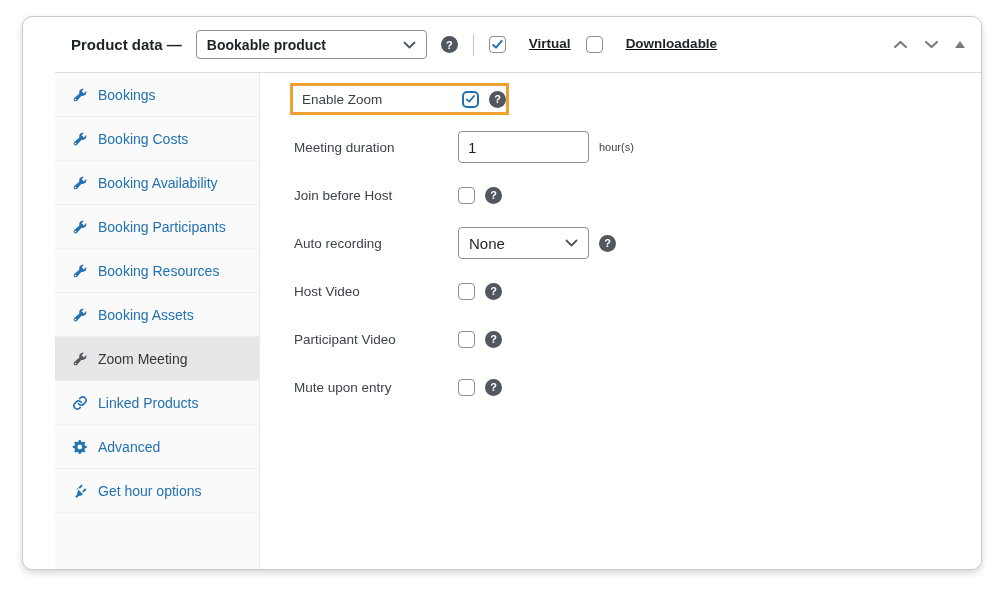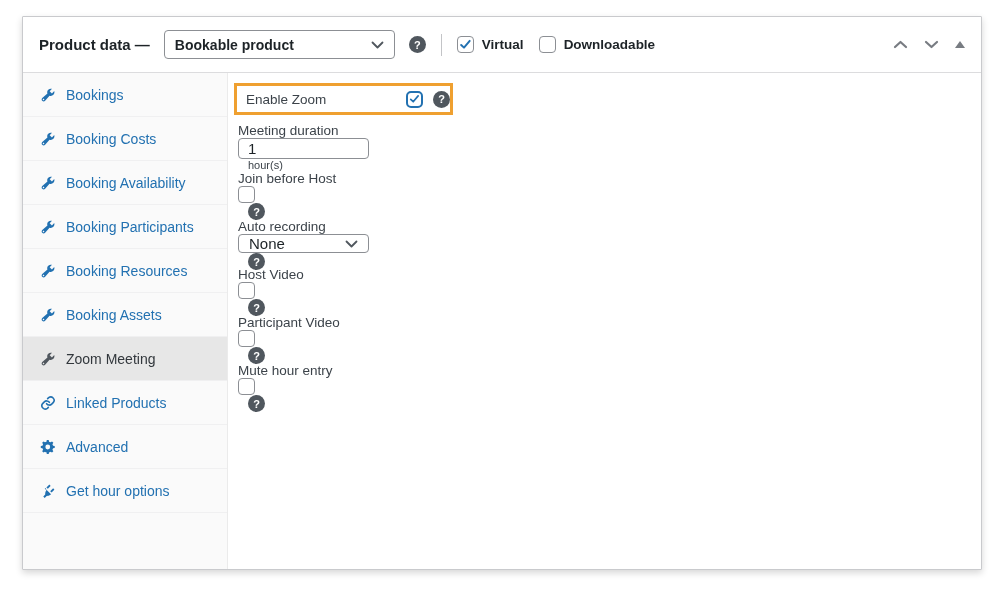--- a/index.html
+++ b/index.html
@@ -1,66 +1,67 @@
 <!DOCTYPE html>
 <html><head>
 <meta charset="utf-8">
 <style>
   * { margin:0; padding:0; box-sizing:border-box; }
   html,body { width:1000px; height:590px; background:#fff; font-family:"Liberation Sans","DejaVu Sans",sans-serif; }
   .card {
     position:absolute; left:22px; top:16px; width:960px; height:554px;
-    background:#fff; border:1px solid #c9cacd; border-radius:1px;
+    background:#fff; border:1px solid #c9cacd; border-radius:10px;
     box-shadow:0 3px 7px rgba(0,0,0,.16);
     overflow:hidden;
+    padding-left:32px;
   }
   
   .hdr { height:56px; display:flex; align-items:center; padding:0 16px; border-bottom:1px solid #dcdcde; background:#fff; }
   .hdr-title { font-size:15px; font-weight:bold; color:#1d2327; margin-right:14px; white-space:nowrap; }
   .select-box {
     display:flex; align-items:center; justify-content:space-between;
     border:1px solid #8c8f94; border-radius:4px; background:#fff;
     height:29px; padding:0 10px; cursor:pointer;
   }
   .select-lg { width:231px; }
   .select-box .sel-txt { font-size:14px; font-weight:600; color:#1d2327; }
   .help-dot {
     width:17px; height:17px; border-radius:50%; background:#50575e; color:#fff;
     font-size:11px; font-weight:bold; display:inline-flex; align-items:center; justify-content:center;
     flex:none; cursor:pointer;
   }
   .hdr .help-dot { margin-left:14px; }
   .v-div { width:1px; height:22px; background:#c3c4c7; margin:0 15px; }
-  .cb-group { display:flex; align-items:center; gap:8px; }
+  .cb-group { display:flex; align-items:flex-start; gap:23px;text-decoration:underline; }
   .cb-group + .cb-group { margin-left:15px; }
   .cb {
     width:17px; height:17px; border:1.5px solid #8c8f94; border-radius:4px; background:#fff;
     display:inline-flex; align-items:center; justify-content:center; flex:none; cursor:pointer;
   }
   .cb svg { display:none; }
   .cb.checked svg { display:block; }
   .cb.focus-blue { border:2px solid #2271b1; border-radius:5px; }
   .cb-label { font-size:13.5px; font-weight:bold; color:#1d2327; }
   .hdr-right { margin-left:auto; display:flex; align-items:center; gap:16px; }
   .hdr-right .hbtn { cursor:pointer; display:flex; align-items:center; }
   .tri-up { width:0; height:0; border-left:5.5px solid transparent; border-right:5.5px solid transparent; border-bottom:7px solid #787c82; }
   
-  .content { display:flex; height:497px; }
+  .content { display:flex; height:497px;gap:24px; }
   .sidebar { width:205px; background:#fafafa; border-right:1px solid #ebebeb; }
   .s-item {
     height:44px; display:flex; align-items:center; gap:10px; padding-left:17px;
     border-bottom:1px solid #f0f0f1; font-size:14px; color:#2271b1; cursor:pointer; background:#fafafa;
   }
   .s-item .ic { width:16px; height:16px; color:#2271b1; flex:none; display:flex; }
   .s-item.active { background:#e7e7e7; color:#32373c; }
   .s-item.active .ic { color:#50575e; }
   .s-stub { height:13px; background:#fafafa; }
   .main { flex:1; background:#fff; padding:10px 0 0 10px; }
   
-  .row { display:flex; height:48px;flex-direction:column; }
+  .row { display:flex; align-items:center; height:48px; }
   .row-label { width:164px; font-size:13.5px; color:#3c434a; flex:none; }
   .hl-box {
     display:inline-flex; align-items:center; border:3px solid #efa030;
     margin-left:-4px; padding:0 10px 0 9px; height:32px; width:219px;
   }
   .hl-box .row-label { width:160px; }
   .txt-input {
     width:131px; height:32px; border:1px solid #8c8f94; border-radius:4px;
     font-size:15px; color:#1d2327; padding:0 9px; font-family:inherit; background:#fff;
   }
@@ -289,21 +290,21 @@
 
       <div class="row">
         <span class="row-label">Participant Video</span>
         <span class="cb">
           
         </span>
         <span class="help-dot">?</span>
       </div>
 
       <div class="row">
-        <span class="row-label">Mute hour entry</span>
+        <span class="row-label">Mute upon entry</span>
         <span class="cb">
           
         </span>
         <span class="help-dot">?</span>
       </div>
 
     </div>
   </div>
 </div>
 

